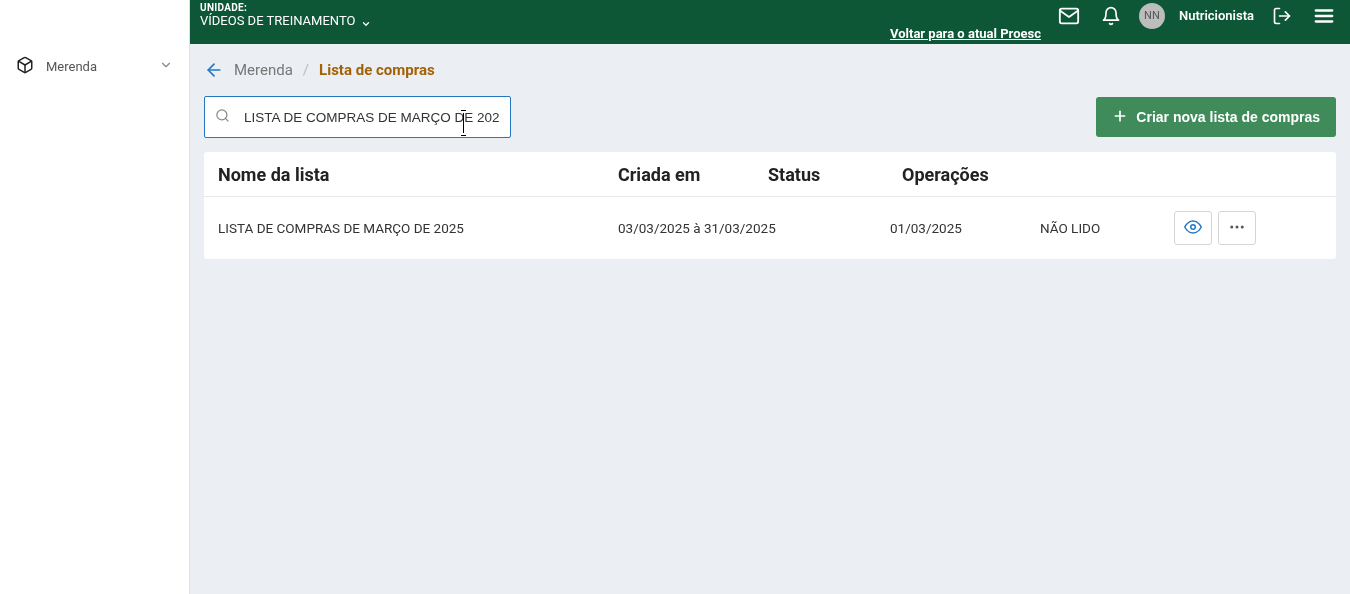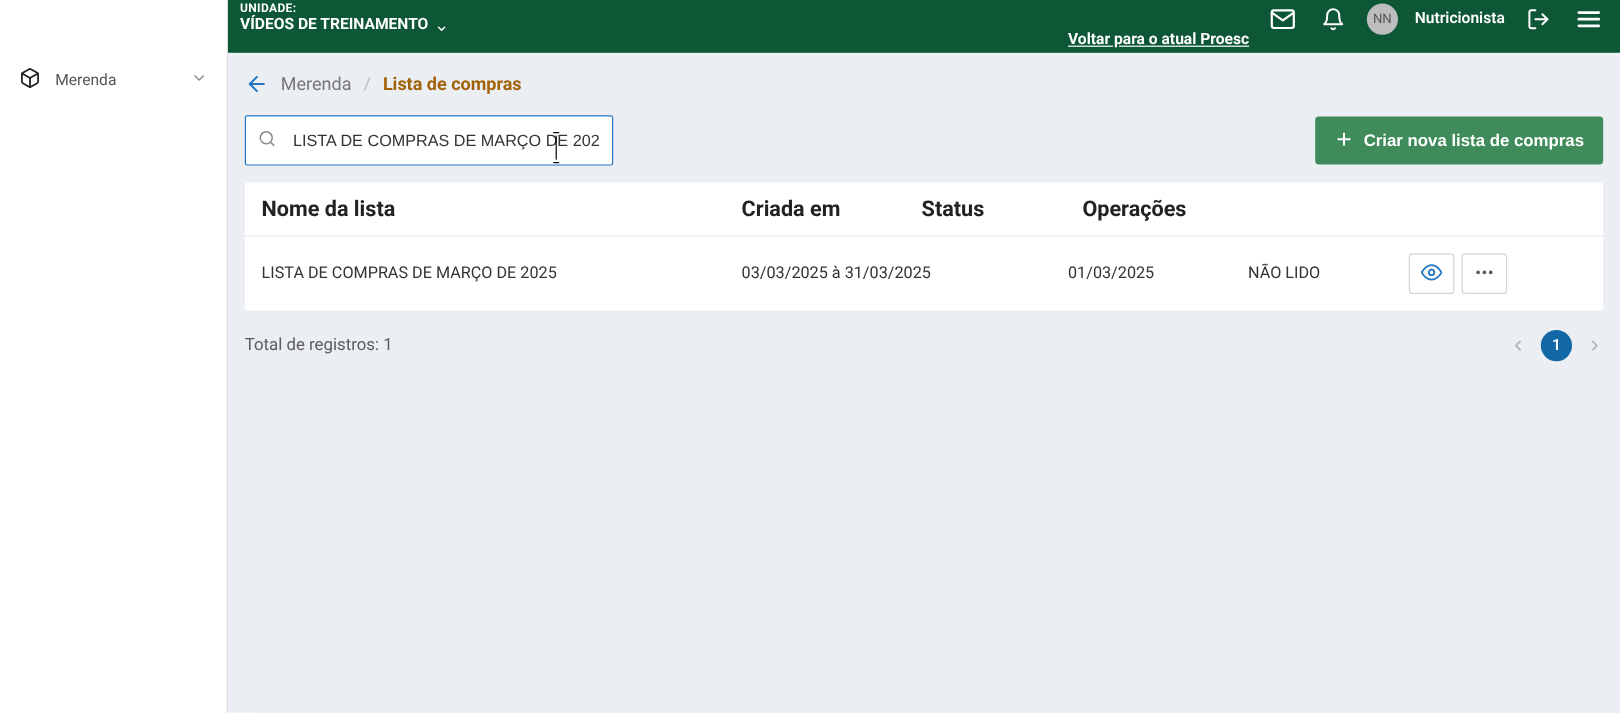--- a/index.html
+++ b/index.html
@@ -70,21 +70,21 @@
       flex-direction: column;
       line-height: 1.15;
     }
     .unit-label {
       font-size: 10px;
       font-weight: 700;
       letter-spacing: 0.3px;
     }
     .unit-name {
       font-size: 13px;
-      font-weight: 700;
+      font-weight: 400;
       display: flex;
       align-items: flex-end;
       gap: 6px;
     }
     .topbar-spacer {
       flex: 1;
     }
     .back-link {
       font-size: 13px;
       text-decoration: underline;
@@ -433,30 +433,14 @@
                     <circle cx="12" cy="12" r="2"></circle>
                     <circle cx="19" cy="12" r="2"></circle>
                   </svg>
               </span>
             </button>
           </div>
         </div>
       </div>
     </div>
 
-    <div class="footer">
-      <span>Total de registros: 1</span>
-      <div class="pagination">
-        <span class="page-arrow">
-          <svg width="14" height="14" viewBox="0 0 24 24" fill="none" stroke="currentColor" stroke-width="2.5" stroke-linecap="round" stroke-linejoin="round">
-              <polyline points="15 18 9 12 15 6"></polyline>
-            </svg>
-        </span>
-        <span class="page-num">1</span>
-        <span class="page-arrow">
-          <svg width="14" height="14" viewBox="0 0 24 24" fill="none" stroke="currentColor" stroke-width="2.5" stroke-linecap="round" stroke-linejoin="round">
-              <polyline points="9 18 15 12 9 6"></polyline>
-            </svg>
-        </span>
-      </div>
-    </div>
   </div>
 </div>
 
 </body></html>

